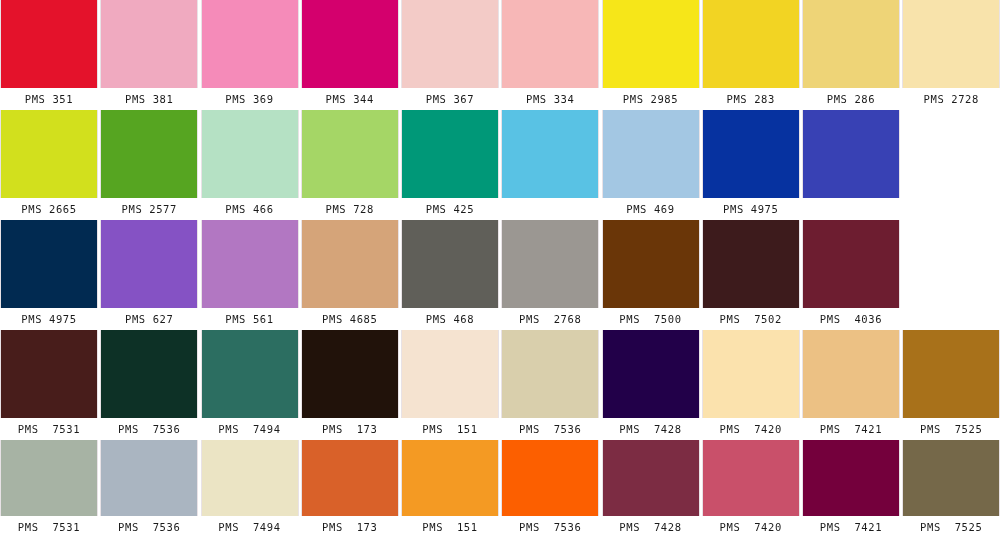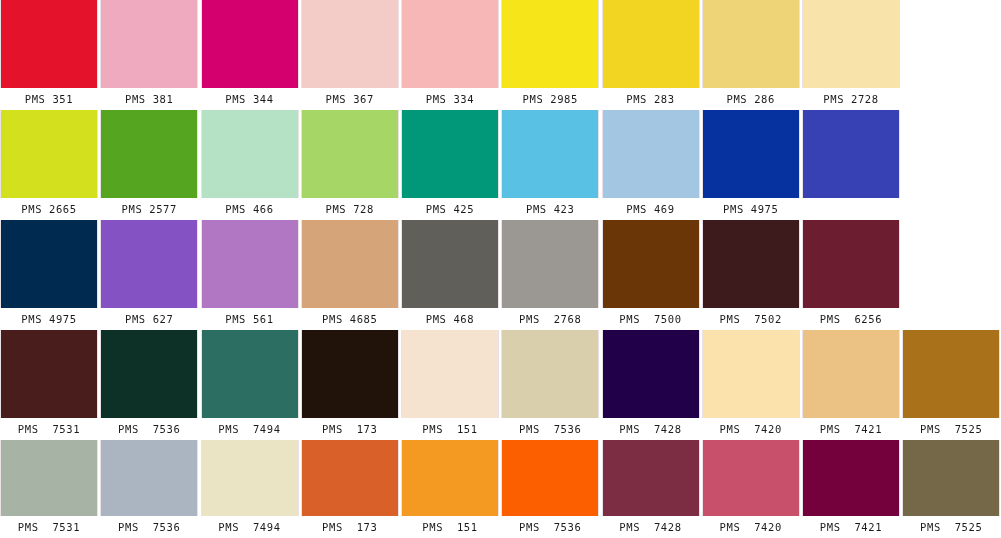--- a/index.html
+++ b/index.html
@@ -79,20 +79,24 @@
     <div class="swatch-row">
       <div class="swatch-cell">
         <div class="swatch-color" style="background: rgb(228, 18, 43); border-left-color: rgb(232, 226, 230); border-right-color: rgb(232, 226, 230);"></div>
         <div class="swatch-label" style="color: rgb(27, 27, 27);">PMS 351</div>
       </div>
       <div class="swatch-cell">
         <div class="swatch-color" style="background: rgb(240, 170, 192); border-left-color: rgb(232, 226, 230); border-right-color: rgb(232, 226, 230);"></div>
         <div class="swatch-label" style="color: rgb(27, 27, 27);">PMS 381</div>
       </div>
       <div class="swatch-cell">
+        <div class="swatch-color" style="background: rgb(245, 139, 185); border-left-color: rgb(232, 226, 230); border-right-color: rgb(232, 226, 230);"></div>
+        <div class="swatch-label" style="color: rgb(27, 27, 27);">PMS 369</div>
+      </div>
+      <div class="swatch-cell">
         <div class="swatch-color" style="background: rgb(212, 0, 109); border-left-color: rgb(232, 226, 230); border-right-color: rgb(232, 226, 230);"></div>
         <div class="swatch-label" style="color: rgb(27, 27, 27);">PMS 344</div>
       </div>
       <div class="swatch-cell">
         <div class="swatch-color" style="background: rgb(243, 203, 199); border-left-color: rgb(232, 226, 230); border-right-color: rgb(232, 226, 230);"></div>
         <div class="swatch-label" style="color: rgb(27, 27, 27);">PMS 367</div>
       </div>
       <div class="swatch-cell">
         <div class="swatch-color" style="background: rgb(247, 183, 183); border-left-color: rgb(232, 226, 230); border-right-color: rgb(232, 226, 230);"></div>
         <div class="swatch-label" style="color: rgb(27, 27, 27);">PMS 334</div>
@@ -130,21 +134,20 @@
       <div class="swatch-cell">
         <div class="swatch-color" style="background: rgb(165, 214, 102); border-left-color: rgb(232, 226, 230); border-right-color: rgb(232, 226, 230);"></div>
         <div class="swatch-label" style="color: rgb(27, 27, 27);">PMS 728</div>
       </div>
       <div class="swatch-cell">
         <div class="swatch-color" style="background: rgb(0, 152, 120); border-left-color: rgb(232, 226, 230); border-right-color: rgb(232, 226, 230);"></div>
         <div class="swatch-label" style="color: rgb(27, 27, 27);">PMS 425</div>
       </div>
       <div class="swatch-cell">
         <div class="swatch-color" style="background: rgb(89, 194, 228); border-left-color: rgb(232, 226, 230); border-right-color: rgb(232, 226, 230);"></div>
-        <div class="swatch-label" style="color: rgb(27, 27, 27);">PMS 423</div>
       </div>
       <div class="swatch-cell">
         <div class="swatch-color" style="background: rgb(163, 199, 227); border-left-color: rgb(232, 226, 230); border-right-color: rgb(232, 226, 230);"></div>
         <div class="swatch-label" style="color: rgb(27, 27, 27);">PMS 469</div>
       </div>
       <div class="swatch-cell">
         <div class="swatch-color" style="background: rgb(6, 50, 160); border-left-color: rgb(232, 226, 230); border-right-color: rgb(232, 226, 230);"></div>
         <div class="swatch-label" style="color: rgb(27, 27, 27);">PMS 4975</div>
       </div>
       <div class="swatch-cell">
@@ -179,21 +182,21 @@
       <div class="swatch-cell">
         <div class="swatch-color" style="background: rgb(106, 54, 8); border-left-color: rgb(232, 226, 230); border-right-color: rgb(232, 226, 230);"></div>
         <div class="swatch-label" style="color: rgb(27, 27, 27);">PMS  7500</div>
       </div>
       <div class="swatch-cell">
         <div class="swatch-color" style="background: rgb(61, 27, 28); border-left-color: rgb(232, 226, 230); border-right-color: rgb(232, 226, 230);"></div>
         <div class="swatch-label" style="color: rgb(27, 27, 27);">PMS  7502</div>
       </div>
       <div class="swatch-cell">
         <div class="swatch-color" style="background: rgb(109, 29, 48); border-left-color: rgb(232, 226, 230); border-right-color: rgb(232, 226, 230);"></div>
-        <div class="swatch-label" style="color: rgb(27, 27, 27);">PMS  6256</div>
+        <div class="swatch-label" style="color: rgb(27, 27, 27);">PMS  4036</div>
       </div>
     </div>
     <div class="swatch-row">
       <div class="swatch-cell">
         <div class="swatch-color" style="background: rgb(72, 29, 27); border-left-color: rgb(232, 226, 230); border-right-color: rgb(232, 226, 230);"></div>
         <div class="swatch-label" style="color: rgb(27, 27, 27);">PMS  7531</div>
       </div>
       <div class="swatch-cell">
         <div class="swatch-color" style="background: rgb(13, 49, 38); border-left-color: rgb(232, 226, 230); border-right-color: rgb(232, 226, 230);"></div>
         <div class="swatch-label" style="color: rgb(27, 27, 27);">PMS  7536</div>

